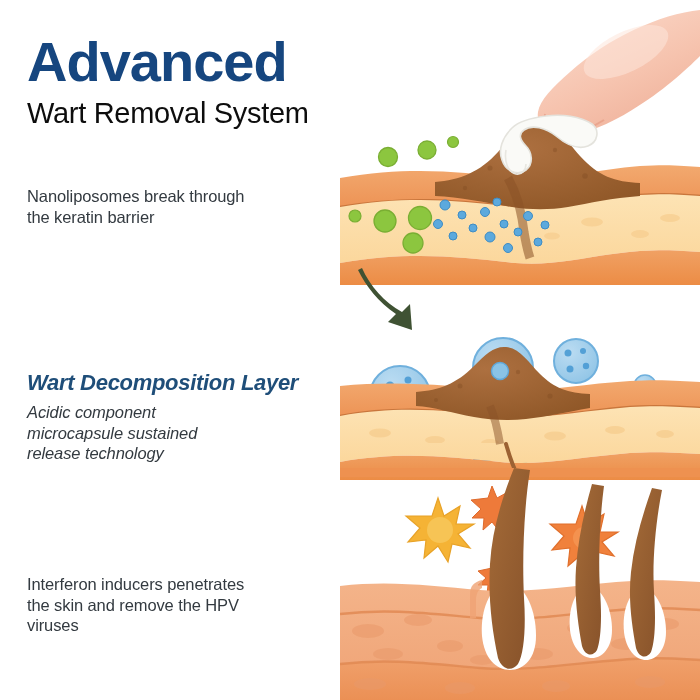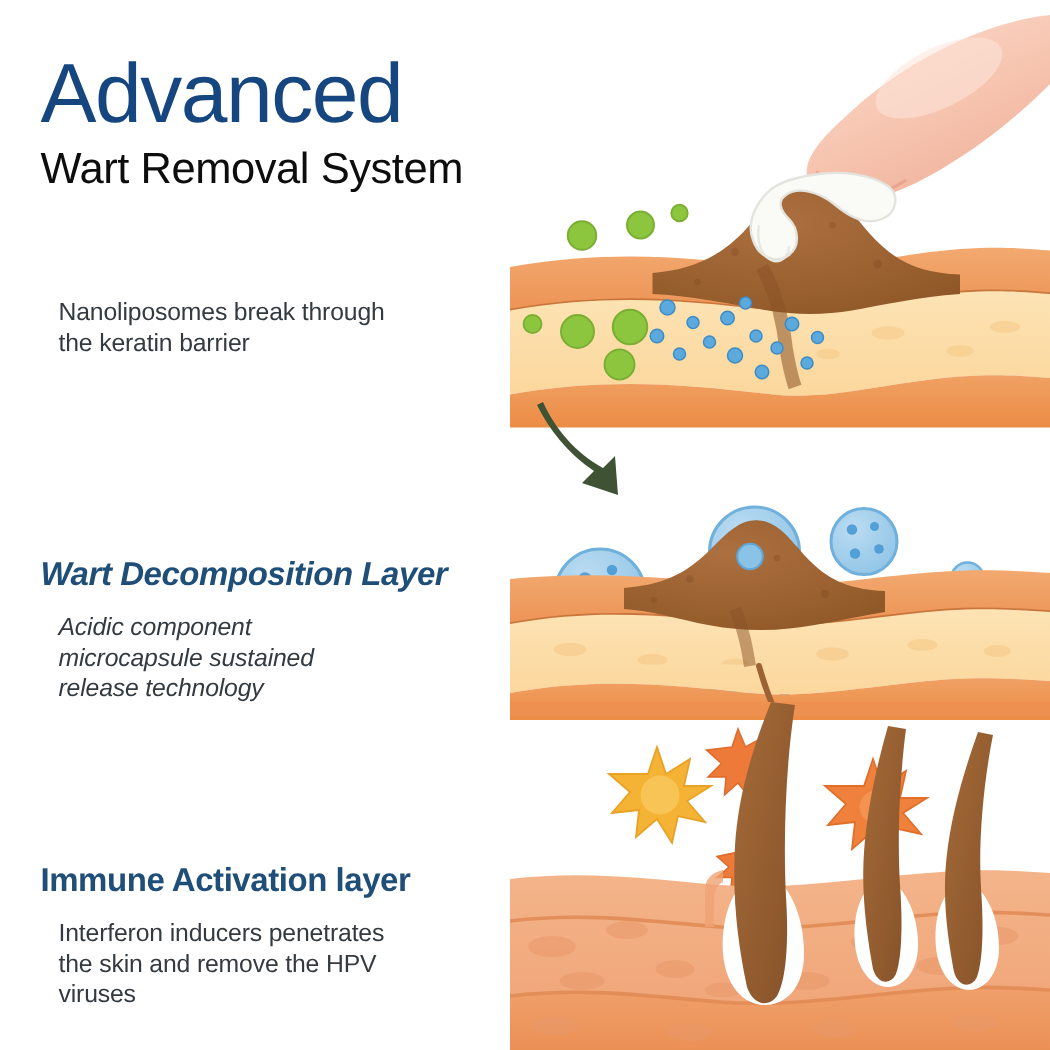--- a/index.html
+++ b/index.html
@@ -8,37 +8,37 @@
     background:#ffffff;
     font-family:"Liberation Sans", sans-serif;
     overflow:hidden;
     position:relative;
   }
   #stage{position:absolute;inset:0;width:700px;height:700px;}
 
   
   .title-main{
     position:absolute;left:27px;top:34px;
-    font-size:56px;line-height:56px;font-weight:normal;
+    font-size:56px;line-height:56px;font-weight:bold;
     color:#16467F;letter-spacing:-1px;
   }
   .title-sub{
     position:absolute;left:27px;top:97px;
     font-size:29px;line-height:32px;font-weight:normal;
     color:#0d0d0d;letter-spacing:-0.3px;
   }
 
   
   .sec{position:absolute;left:27px;width:320px;}
   .sec-h{
     font-size:22px;line-height:26px;font-weight:bold;
     color:#1F4E79;letter-spacing:-0.3px;margin:0 0 6px 0;
   }
   .sec-p{
-    font-size:16.5px;line-height:20.5px;color:#333a40;margin:12px;
+    font-size:16.5px;line-height:20.5px;color:#333a40;margin:0;
     letter-spacing:-0.1px;
   }
   #sec1{top:186px;}
   #sec2{top:370px;font-style:italic;}
   #sec3{top:574px;}
 
   .art{position:absolute;}
 </style>
 </head>
 <body>
@@ -54,21 +54,20 @@
   </div>
 
   <div class="sec" id="sec2">
     <p class="sec-h">Wart Decomposition Layer</p>
     <p class="sec-p" style="white-space:pre-line">Acidic component
 microcapsule sustained
 release technology</p>
   </div>
 
   <div class="sec" id="sec3">
-    <p class="sec-h">Immune Activation layer</p>
     <p class="sec-p" style="white-space:pre-line">Interferon inducers penetrates
 the skin and remove the HPV
 viruses</p>
   </div>
 
   <svg class="art" style="left:340px;top:0px;" width="360" height="290" viewBox="0 0 360 290">
     <defs>
       <linearGradient id="g-or1" x1="0" y1="0" x2="0" y2="1">
         <stop offset="0" stop-color="#F2A96F"></stop>
           <stop offset="1" stop-color="#ED9355"></stop>

